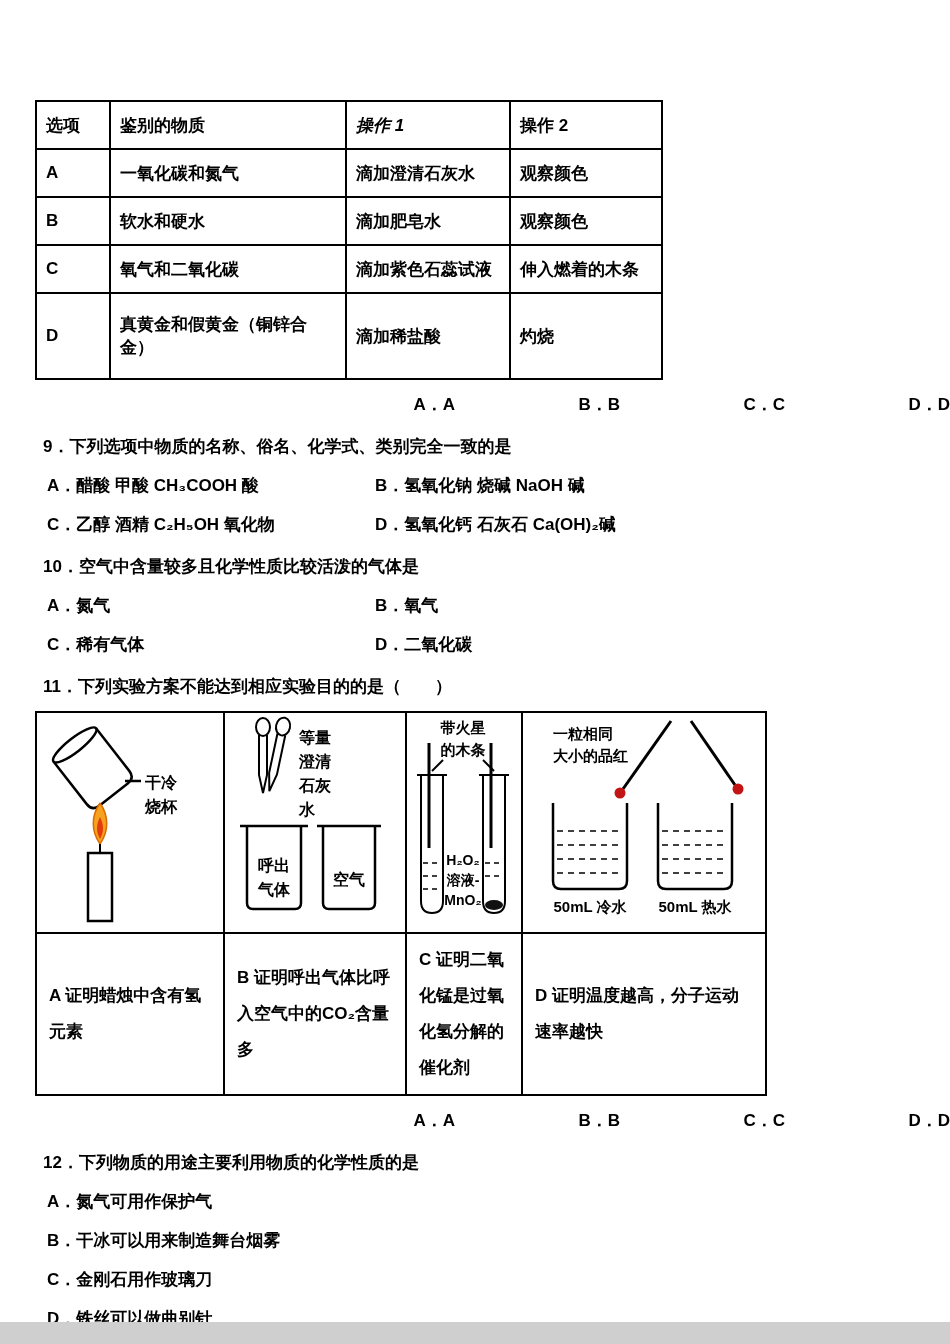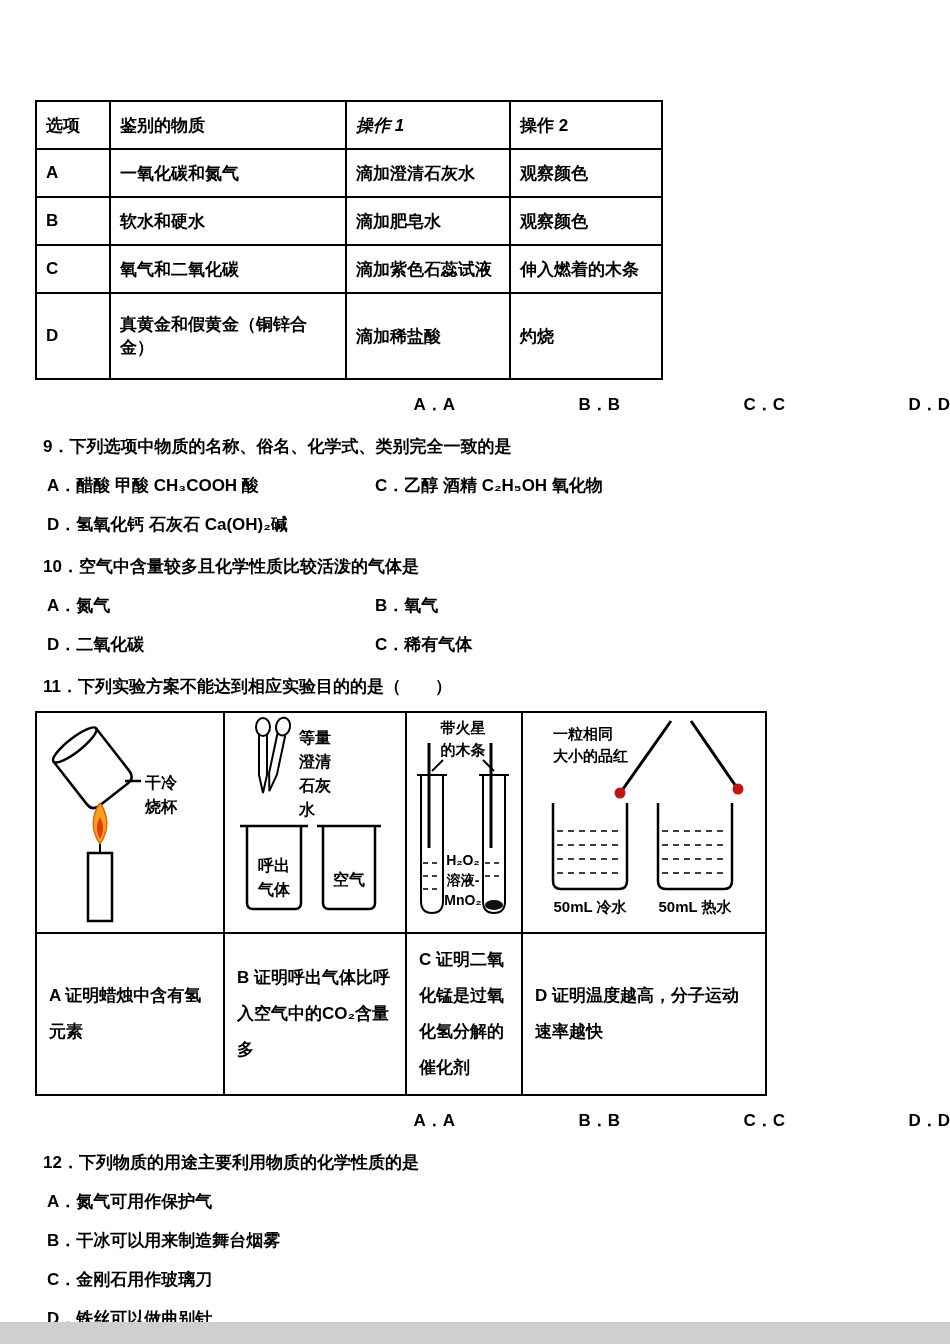--- a/index.html
+++ b/index.html
@@ -90,30 +90,31 @@
   <div class="ansrow">
     <span>A．A</span>
     <span>B．B</span>
     <span>C．C</span>
     <span>D．D</span>
   </div>
 
   <div class="stem">9．下列选项中物质的名称、俗名、化学式、类别完全一致的是</div>
   <div class="optgrid">
     <div class="opt">A．醋酸 甲酸 CH₃COOH 酸</div>
+    <div class="opt">B．氢氧化钠 烧碱 NaOH 碱</div>
     <div class="opt">C．乙醇 酒精 C₂H₅OH 氧化物</div>
     <div class="opt">D．氢氧化钙 石灰石 Ca(OH)₂碱</div>
   </div>
 
   <div class="stem">10．空气中含量较多且化学性质比较活泼的气体是</div>
   <div class="optgrid">
     <div class="opt">A．氮气</div>
     <div class="opt">B．氧气</div>
+    <div class="opt">C．稀有气体</div>
     <div class="opt">D．二氧化碳</div>
-    <div class="opt">C．稀有气体</div>
   </div>
 
   <div class="stem">11．下列实验方案不能达到相应实验目的的是（　　）</div>
 
   <table class="t2">
     <tbody>
         <tr>
 
       <td class="img d0">
         <svg width="168" height="215" viewBox="0 0 168 215">

